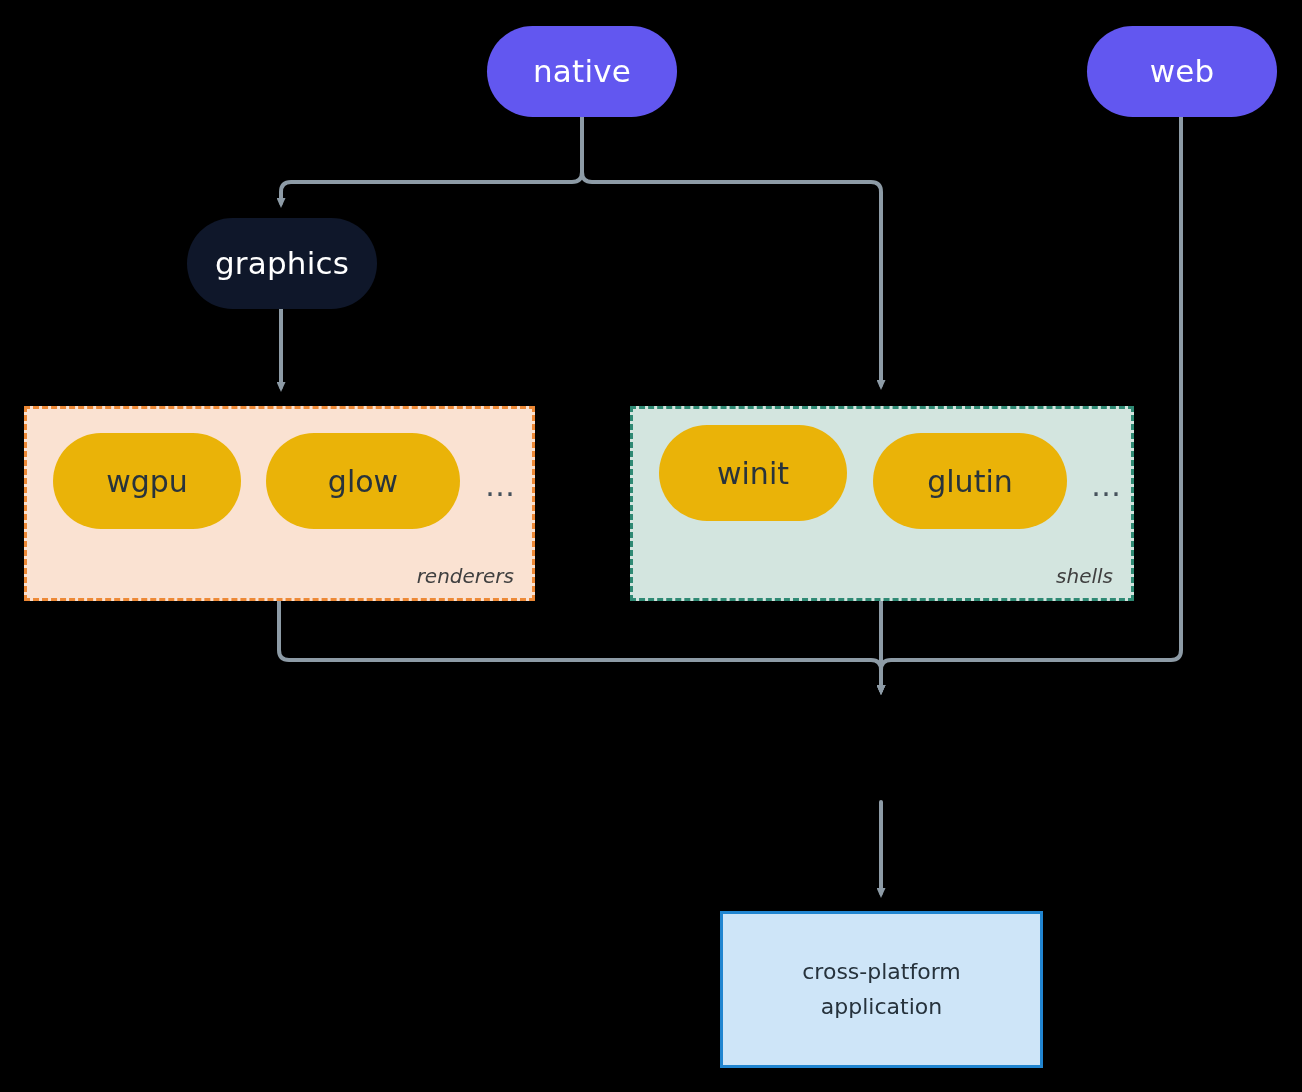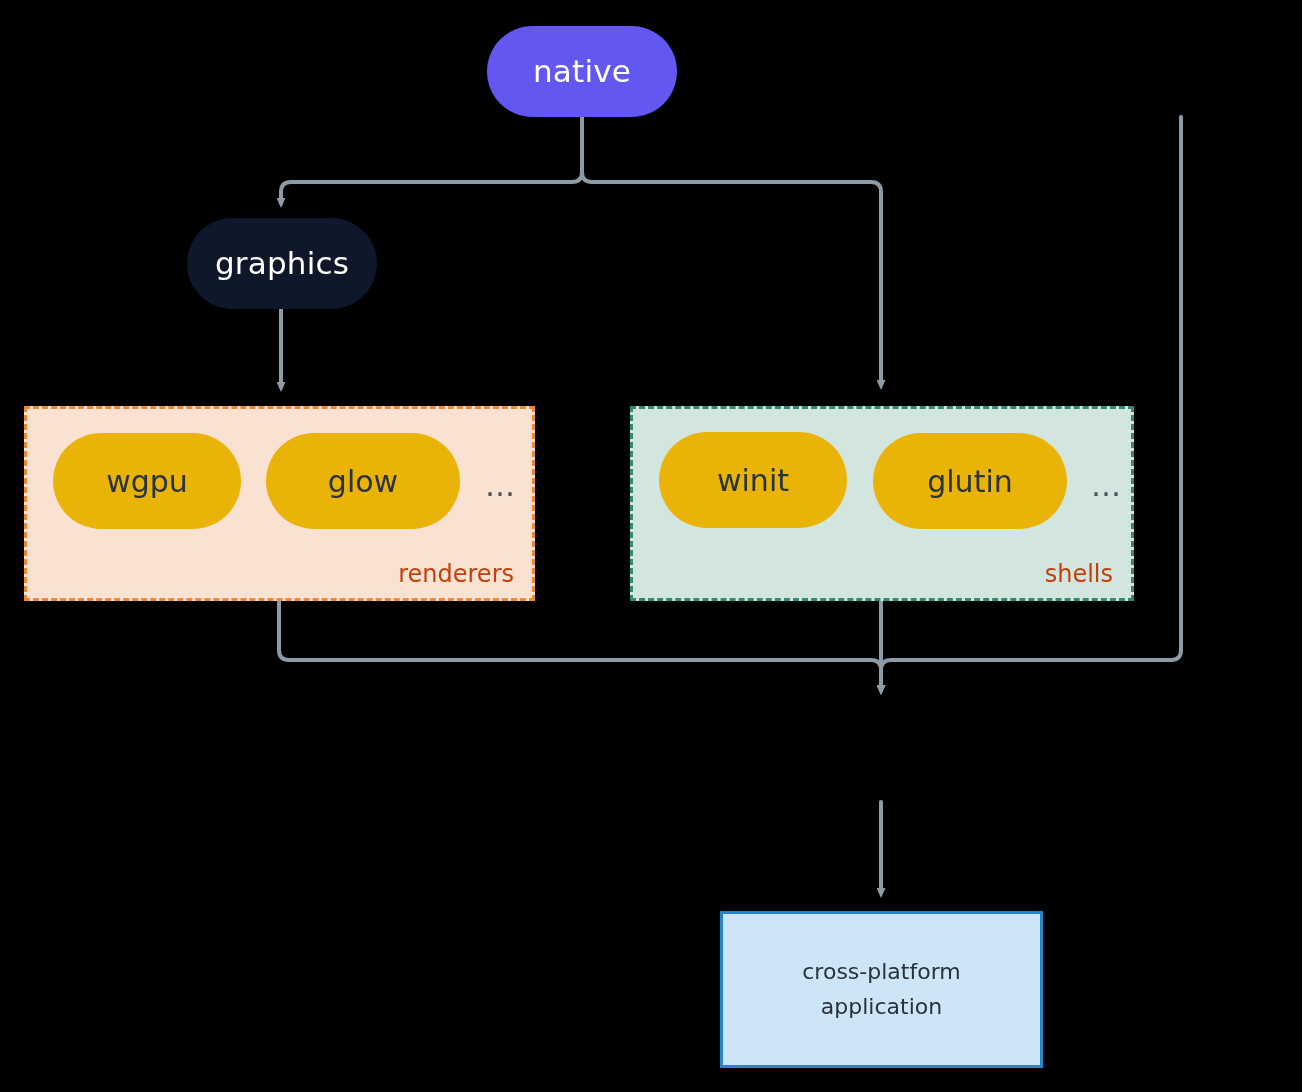--- a/index.html
+++ b/index.html
@@ -40,22 +40,23 @@
   .group-box {
     position: absolute;
     box-sizing: border-box;
     border-width: 3px;
     border-style: dashed;
   }
   .group-label {
     position: absolute;
     right: 18px;
     bottom: 10px;
-    font-size: 24px;
-    color: #c2410c;
+    font-size: 20px;
+    color: #404040;
+    font-style: italic;
   }
   .leaf-pill {
     position: absolute;
     display: flex;
     align-items: center;
     justify-content: center;
     background: #eab308;
     border-radius: 999px;
     color: #28333c;
     font-size: 30px;
@@ -103,39 +104,42 @@
 
     <path d="M1181,117 L1181,650 Q1181,660 1171,660 L891,660 Q881,660 881,670 L881,690" fill="none" stroke="#8d9ba6" stroke-width="4" stroke-linecap="round" marker-end="url(#arrowhead)"></path>
 
     <path d="M881,802 L881,893" fill="none" stroke="#8d9ba6" stroke-width="4" stroke-linecap="round" marker-end="url(#arrowhead)"></path>
   </svg>
 
   <div class="node pill-root" style="left:487px; top:26px; width:190px; height:91px; background:#6257f0;">
     <span>native</span>
   </div>
 
+  <div class="node pill-root" style="left:1087px; top:26px; width:190px; height:91px; background:#6257f0;">
+    <span>web</span>
+  </div>
 
   <div class="node pill-root" style="left:187px; top:218px; width:190px; height:91px; background:#0f172a;">
     <span>graphics</span>
   </div>
 
 
   <div class="group-box" style="left:24px; top:406px; width:511px; height:195px; background:#fae2d2; border-color:#ed8936;">
     <div class="leaf-pill" style="left:26px; top:24px; width:188px; height:96px;">
       <span>wgpu</span>
     </div>
     <div class="leaf-pill" style="left:239px; top:24px; width:194px; height:96px;">
       <span>glow</span>
     </div>
     <span class="ellipsis" style="left:458px; top:62px;">…</span>
     <span class="group-label">renderers</span>
   </div>
 
   <div class="group-box" style="left:630px; top:406px; width:504px; height:195px; background:#d3e5df; border-color:#2f8a74;">
-    <div class="leaf-pill" style="left:26px; top:23px; width:188px; height:96px;text-align:center;">
+    <div class="leaf-pill" style="left:26px; top:16px; width:188px; height:96px;text-align:center;">
       <span>winit</span>
     </div>
     <div class="leaf-pill" style="left:240px; top:24px; width:194px; height:96px;text-align:right;">
       <span>glutin</span>
     </div>
     <span class="ellipsis" style="left:458px; top:62px;">…</span>
     <span class="group-label">shells</span>
   </div>
 
   <div class="rect-node" style="left:720px; top:911px; width:323px; height:157px; background:#cee5f8; border:3px solid #2185d0;">

